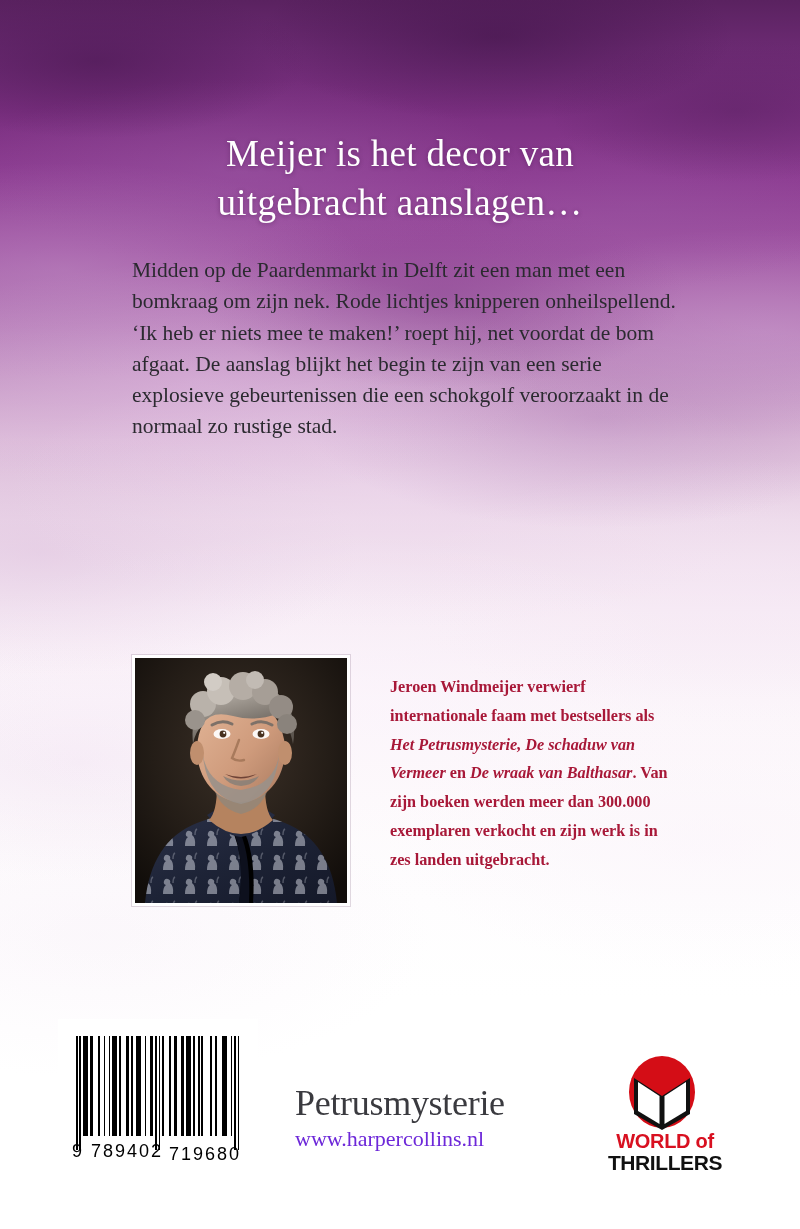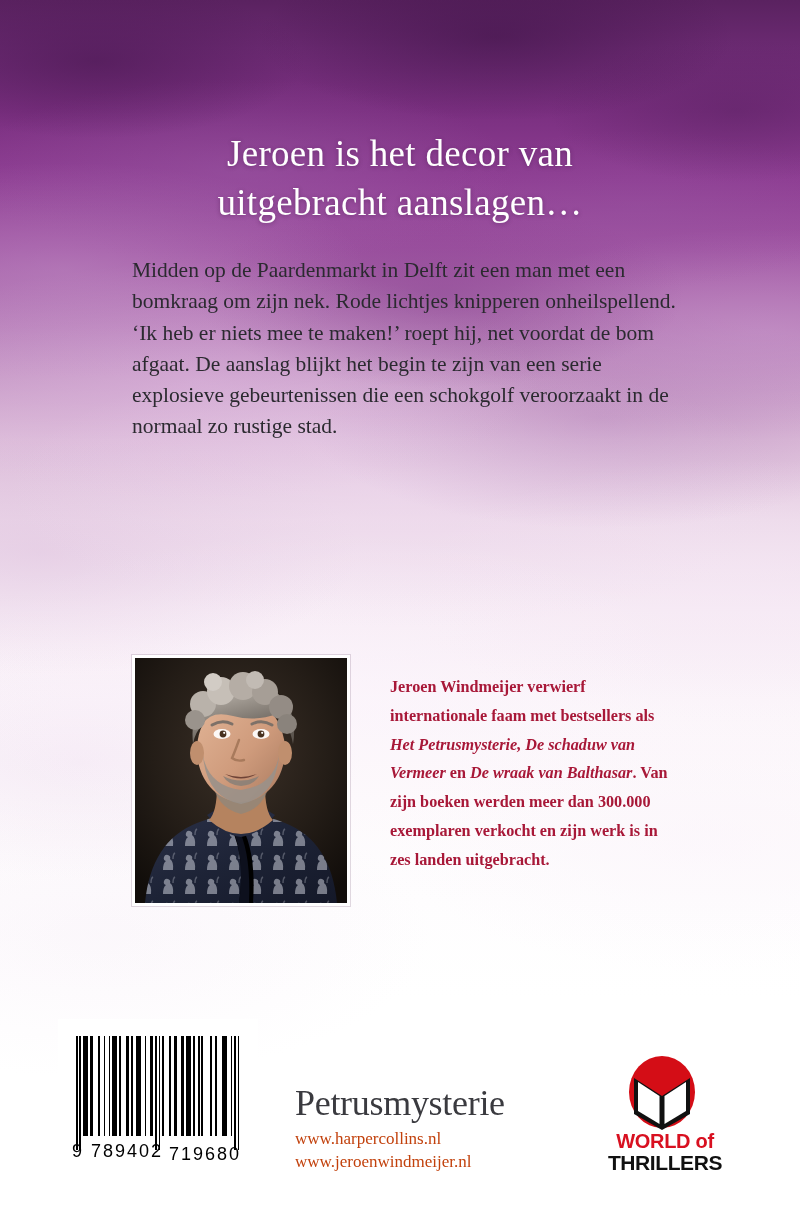--- a/index.html
+++ b/index.html
@@ -176,23 +176,23 @@
     top: 1083px;
   }
   #pub-name {
     font-size: 36px;
     line-height: 40px;
     color: #3a3a3f;
     letter-spacing: -.3px;
   }
   #pub-urls {
     margin-top: 4px;
-    font-size: 17px;
+    font-size: 22px;
     line-height: 23px;
-    color: #c2410c;
+    color: #6d28d9;
   }
   #pub-urls div { white-space: nowrap; }
 
   
   #wot-logo {
     position: absolute;
     left: 600px;
     top: 1056px;
     width: 130px;
     height: 120px;
@@ -219,21 +219,21 @@
 </style>
 </head>
 <body>
 
 <div id="cover">
 
   <div id="bg-base"></div>
   <div id="bg-clouds"></div>
 
   <div id="headline">
-    <span class="hl-line">Jeroen is het decor van</span>
+    <span class="hl-line">Meijer is het decor van</span>
     <span class="hl-line">uitgebracht aanslagen…</span>
   </div>
 
   <div id="blurb">
     <p>Midden op de Paardenmarkt in Delft zit een man met een bomkraag om zijn nek. Rode lichtjes knipperen onheilspellend. ‘Ik heb er niets mee te maken!’ roept hij, net voordat de bom afgaat. De aanslag blijkt het begin te zijn van een serie explosieve gebeurtenissen die een schokgolf veroorzaakt in de normaal zo rustige stad.</p>
   </div>
 
   <div id="author-block">
 
     <div id="author-photo">
@@ -424,21 +424,20 @@
       <span class="d1">9</span>
       <span class="d2">789402</span>
       <span class="d3">719680</span>
     </div>
   </div>
 
   <div id="publisher">
     <div id="pub-name">Petrusmysterie</div>
     <div id="pub-urls">
       <div>www.harpercollins.nl</div>
-      <div>www.jeroenwindmeijer.nl</div>
     </div>
   </div>
 
   <div id="wot-logo">
     <svg id="wot-mark" viewBox="0 0 72 78">
       <ellipse cx="36" cy="36" rx="33" ry="36" fill="#d40d16"></ellipse>
       <path d="M8 22 L36 40 L64 22 L64 58 L36 74 L8 58 Z" fill="#111111"></path>
       <path d="M12 26 L33.5 40 L33.5 68 L12 55 Z" fill="#ffffff"></path>
       <path d="M60 26 L38.5 40 L38.5 68 L60 55 Z" fill="#ffffff"></path>
     </svg>

